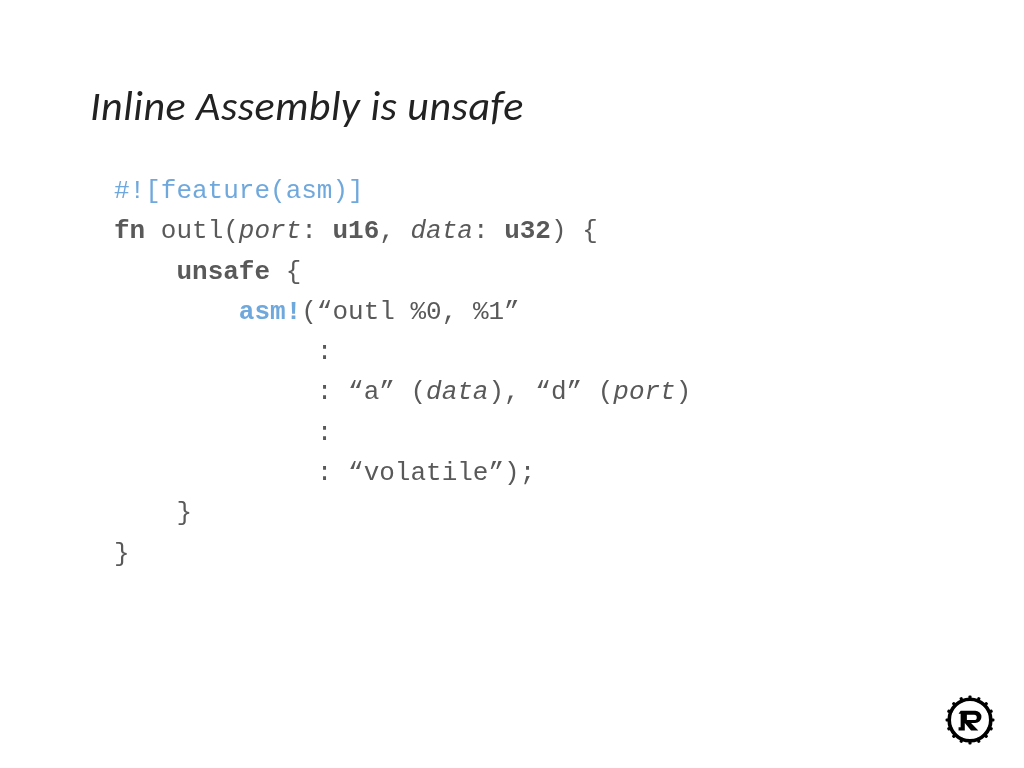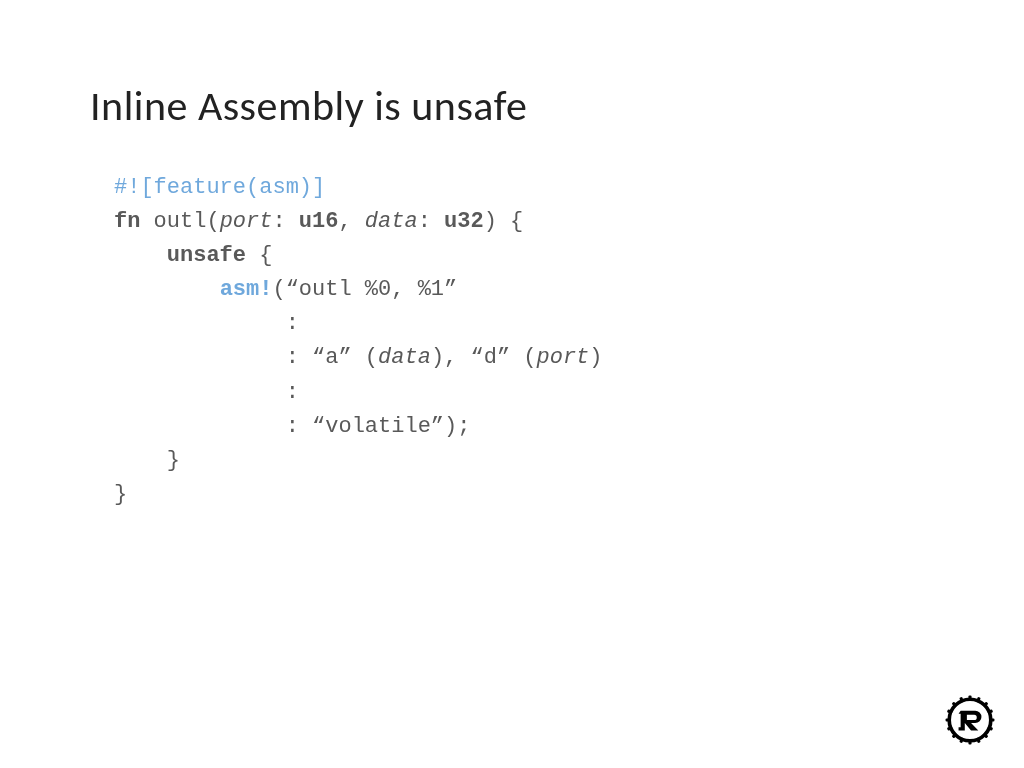--- a/index.html
+++ b/index.html
@@ -18,24 +18,25 @@
     position: relative;
     box-sizing: border-box;
     padding: 80px 90px 40px 90px;
   }
   .title {
     font-size: 42px;
     font-weight: 400;
     color: #222;
     margin-bottom: 40px;
     letter-spacing: 0.5px;
+    font-style: italic;
   }
   .code {
     font-family: Consolas, "Courier New", monospace;
-    font-size: 22px;
+    font-size: 26px;
     line-height: 1.55;
     color: #595959;
     white-space: pre;
     margin-left: 24px;
   }
   .code .kw   { font-weight: bold; color: #595959; }
   .code .attr { color: #6fa8dc; }
   .code .macro{ color: #6fa8dc; font-weight: bold; }
   .code .var  { font-style: italic; }
   .logo {

